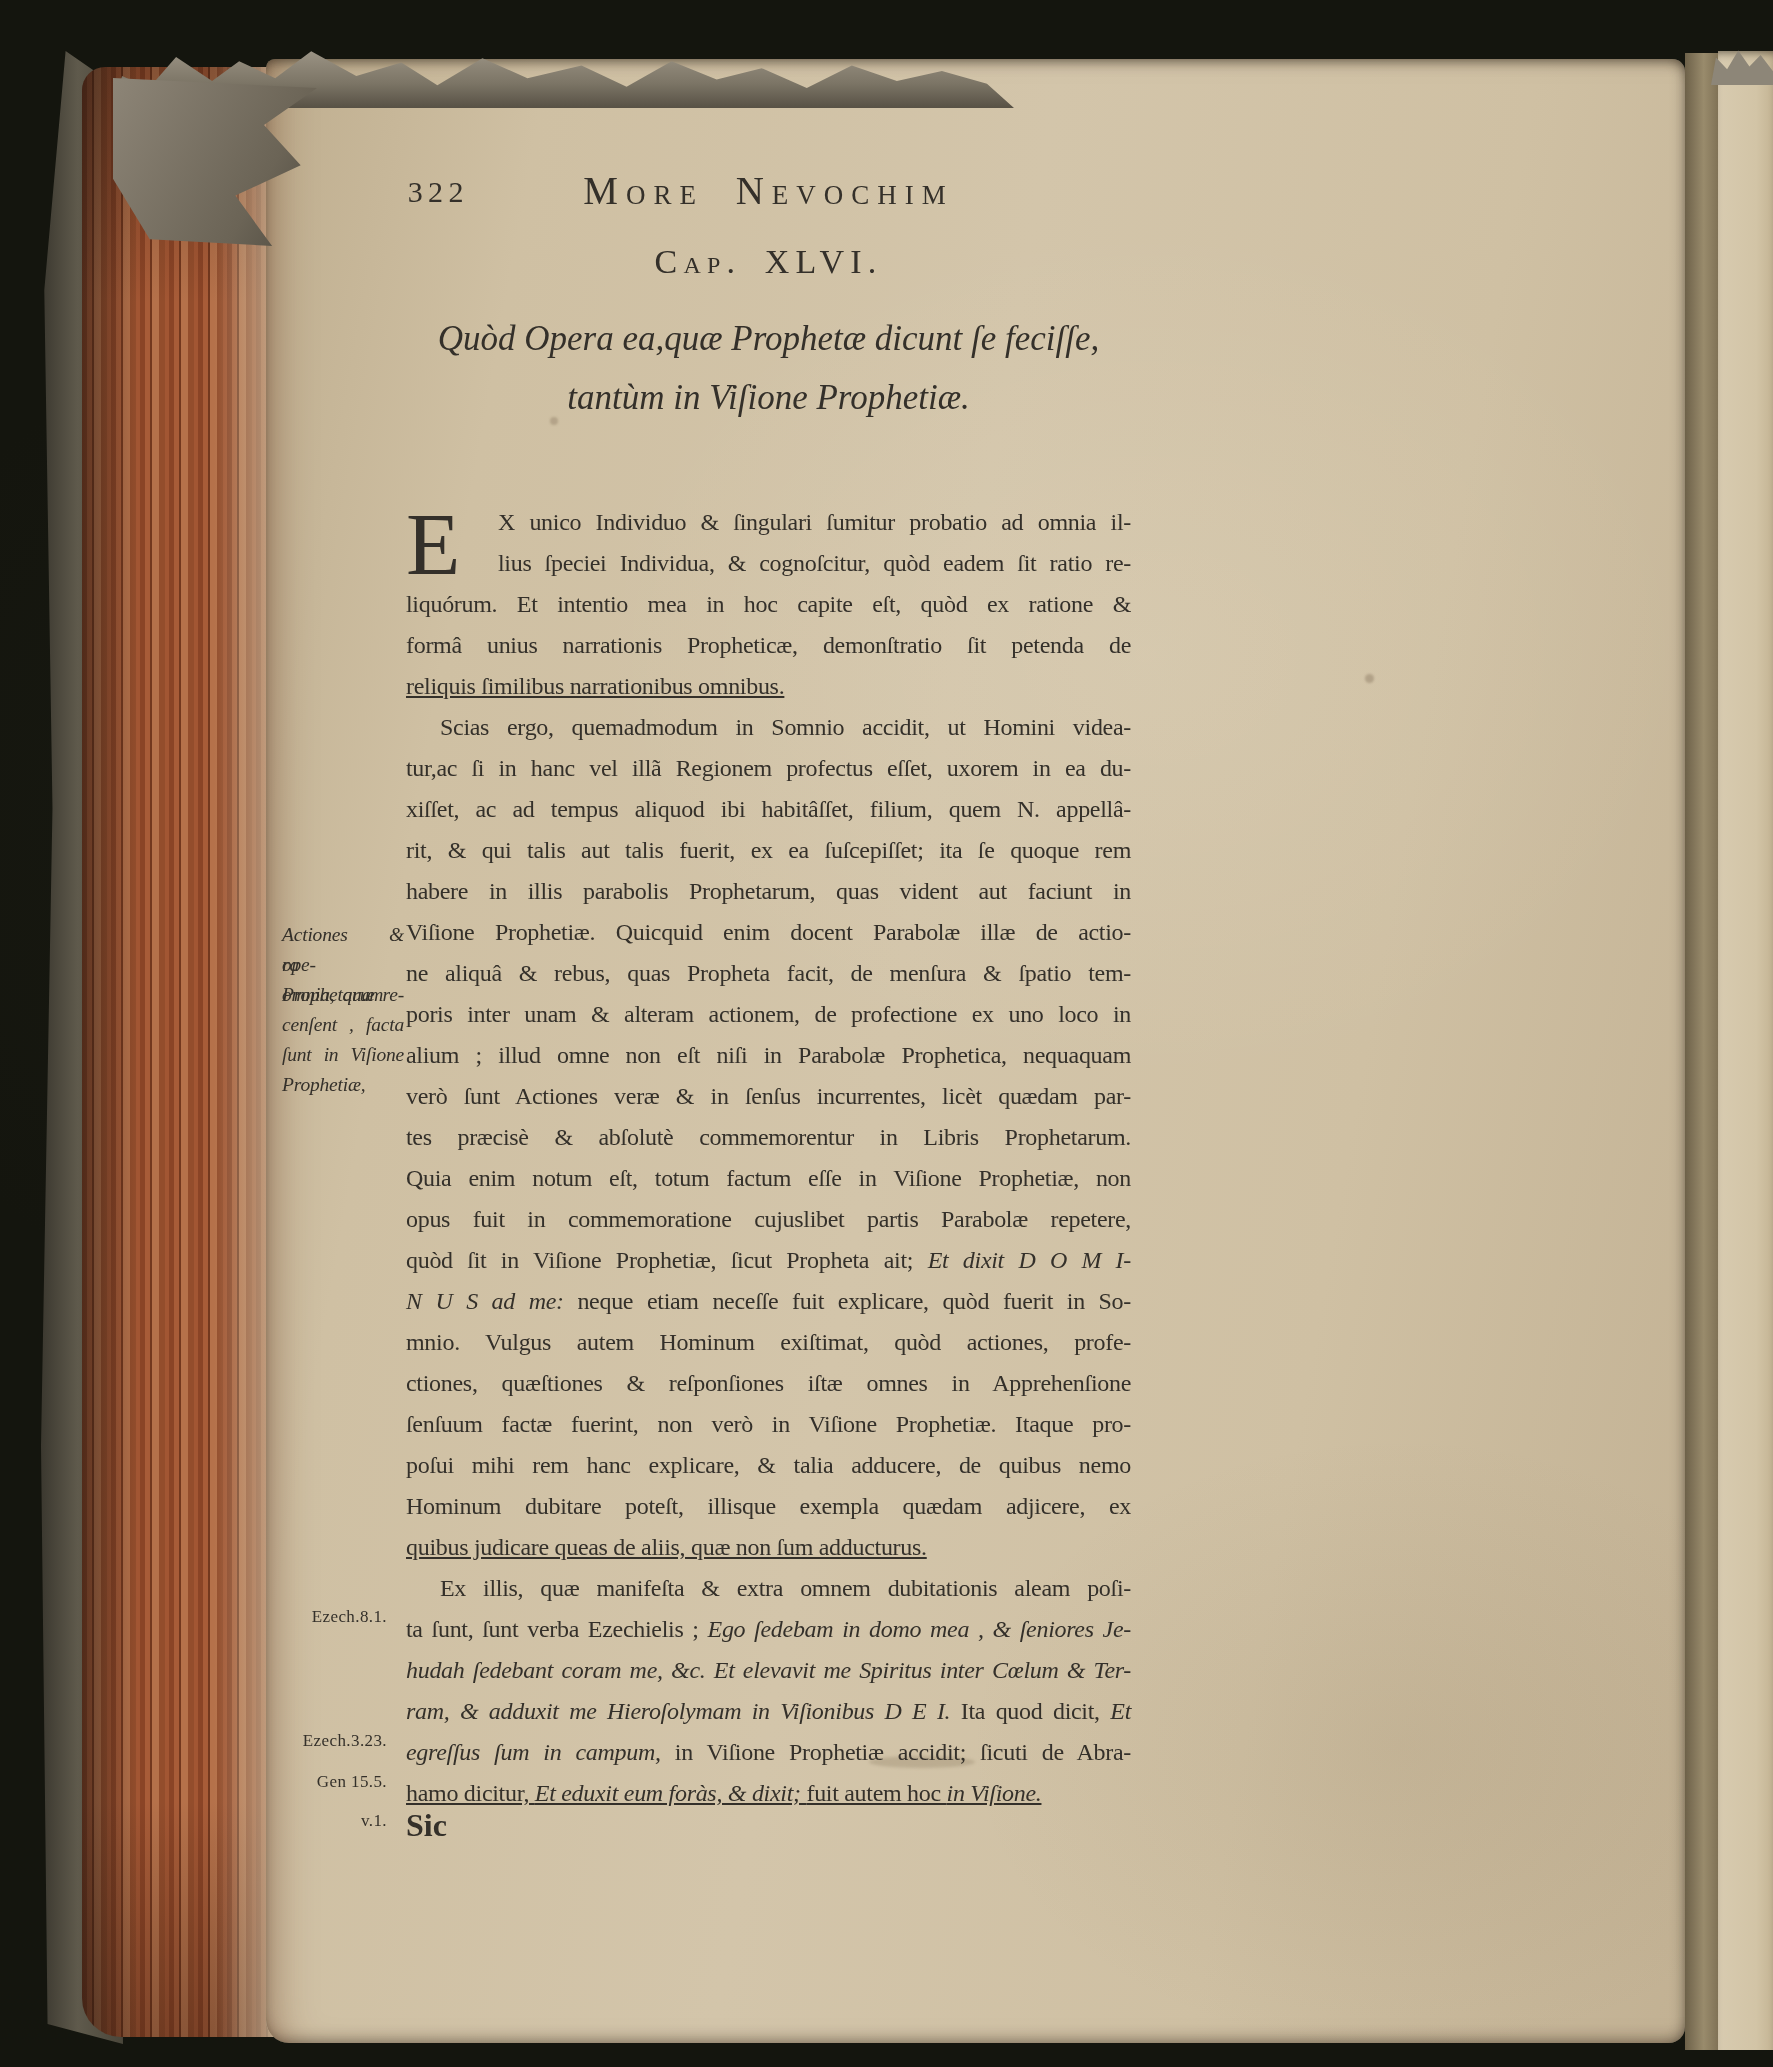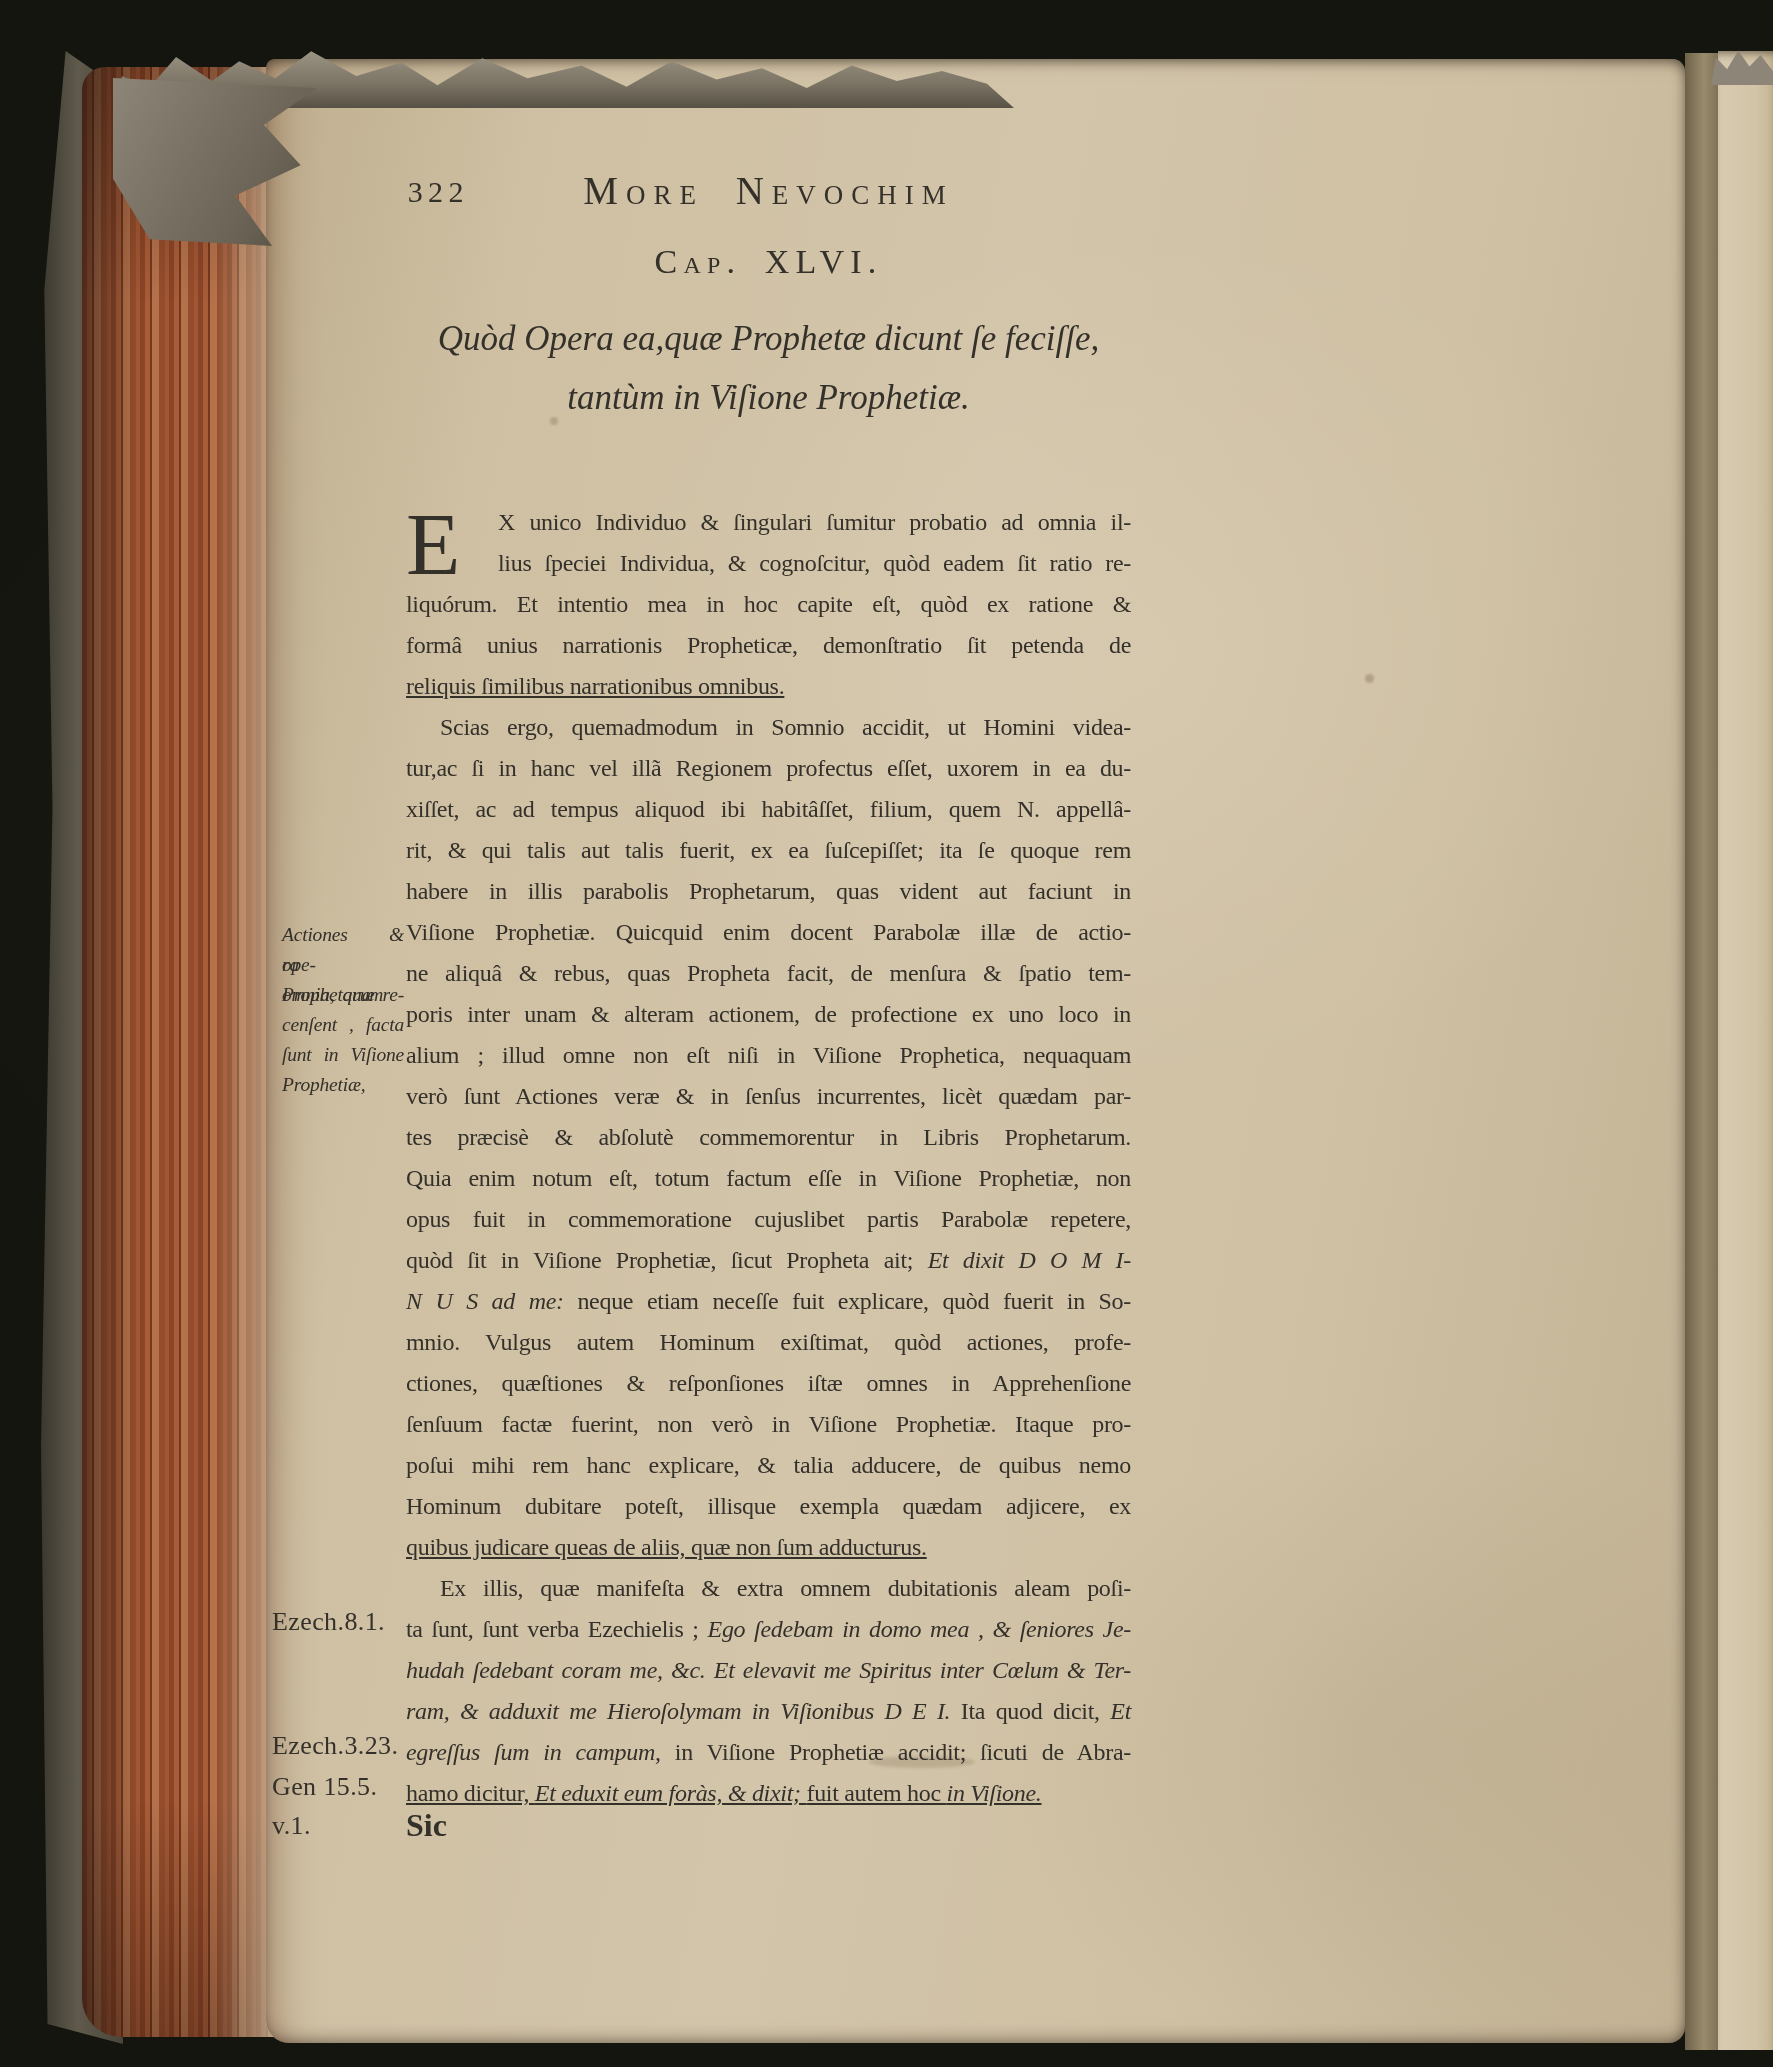--- a/index.html
+++ b/index.html
@@ -59,21 +59,21 @@
   .ln.last{text-align-last:left;text-decoration:underline;}
   .ln.indent{text-indent:34px;}
   .ln.pad{padding-left:92px;}
   .it{font-style:italic;}
   .dropcap{position:absolute;left:0;top:5.3px;font-size:89px;line-height:74px;font-weight:400;}
 
   .side-note{position:absolute;left:282px;top:920px;width:122px;
          font-style:italic;font-size:19.5px;letter-spacing:-0.2px;}
   .side-note .n-ln{height:30px;line-height:30px;text-align:justify;text-align-last:justify;}
   .side-note .n-ln.last{text-align-last:left;}
-  .ref{position:absolute;left:272px;width:126px;font-size:26px;letter-spacing:0.4px;}
+  .ref{position:absolute;left:261px;width:126px;font-size:17px;text-align:right;letter-spacing:0.4px;}
   .ref.r0{top:1607px;}
   .ref.r1{top:1731px;}
   .ref.r2{top:1772px;padding-right:7px;}
   .ref.r3{top:1811px;padding-right:30px;}
   .catchword{position:absolute;left:406px;top:1807px;width:747px;text-align:left;font-size:32px;font-weight:bold;}
 
   
   .blot{position:absolute;border-radius:50%;}
   .b1{left:869px;top:1756px;width:106px;height:12.4px;background:rgba(90,70,45,.18);filter:blur(1.8px);}
   .b2{left:1365px;top:674px;width:8.9px;height:8.9px;background:rgba(80,60,40,.25);filter:blur(0.9px);}
@@ -117,21 +117,21 @@
       <div class="ln"><span>formâ unius narrationis Propheticæ, demonſtratio ſit petenda de</span></div>
       <div class="ln last"><span>reliquis ſimilibus narrationibus omnibus.</span></div>
       <div class="ln indent"><span>Scias ergo, quemadmodum in Somnio accidit, ut Homini videa-</span></div>
       <div class="ln"><span>tur,ac ſi in hanc vel illã Regionem profectus eſſet, uxorem in ea du-</span></div>
       <div class="ln"><span>xiſſet, ac ad tempus aliquod ibi habitâſſet, filium, quem N. appellâ-</span></div>
       <div class="ln"><span>rit, &amp; qui talis aut talis fuerit, ex ea ſuſcepiſſet; ita ſe quoque rem</span></div>
       <div class="ln"><span>habere in illis parabolis Prophetarum, quas vident aut faciunt in</span></div>
       <div class="ln"><span>Viſione Prophetiæ.  Quicquid enim docent Parabolæ illæ de actio-</span></div>
       <div class="ln"><span>ne aliquâ &amp; rebus, quas Propheta facit, de menſura &amp; ſpatio tem-</span></div>
       <div class="ln"><span>poris inter unam &amp; alteram actionem, de profectione ex uno loco in</span></div>
-      <div class="ln"><span>alium ; illud omne non eſt niſi in Viſione Prophetica, nequaquam</span></div>
+      <div class="ln"><span>alium ; illud omne non eſt niſi in Parabolæ Prophetica, nequaquam</span></div>
       <div class="ln"><span>verò ſunt Actiones veræ &amp; in ſenſus incurrentes, licèt quædam par-</span></div>
       <div class="ln"><span>tes præcisè &amp; abſolutè commemorentur in Libris  Prophetarum.</span></div>
       <div class="ln"><span>Quia enim notum eſt, totum factum eſſe in Viſione Prophetiæ, non</span></div>
       <div class="ln"><span>opus fuit in commemoratione cujuslibet partis Parabolæ repetere,</span></div>
       <div class="ln"><span>quòd ſit in Viſione Prophetiæ, ſicut Propheta ait; </span><span class="it">Et dixit D O M I-</span></div>
       <div class="ln"><span class="it">N U S ad me: </span><span>neque etiam neceſſe fuit explicare, quòd fuerit in So-</span></div>
       <div class="ln"><span>mnio.  Vulgus autem Hominum exiſtimat, quòd actiones, profe-</span></div>
       <div class="ln"><span>ctiones, quæſtiones &amp; reſponſiones iſtæ omnes in Apprehenſione</span></div>
       <div class="ln"><span>ſenſuum factæ fuerint, non verò in Viſione Prophetiæ.  Itaque pro-</span></div>
       <div class="ln"><span>poſui mihi rem hanc explicare, &amp; talia adducere, de quibus nemo</span></div>

